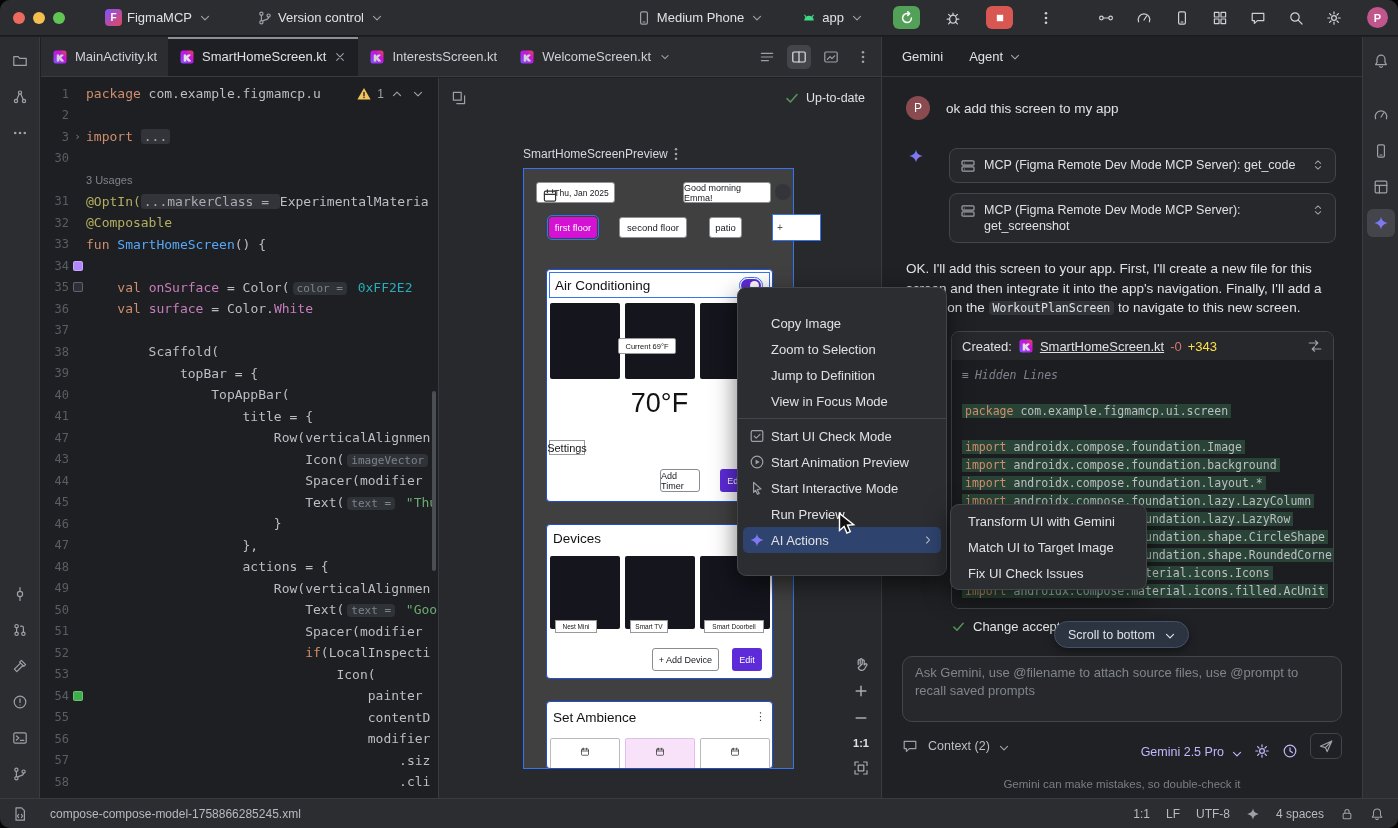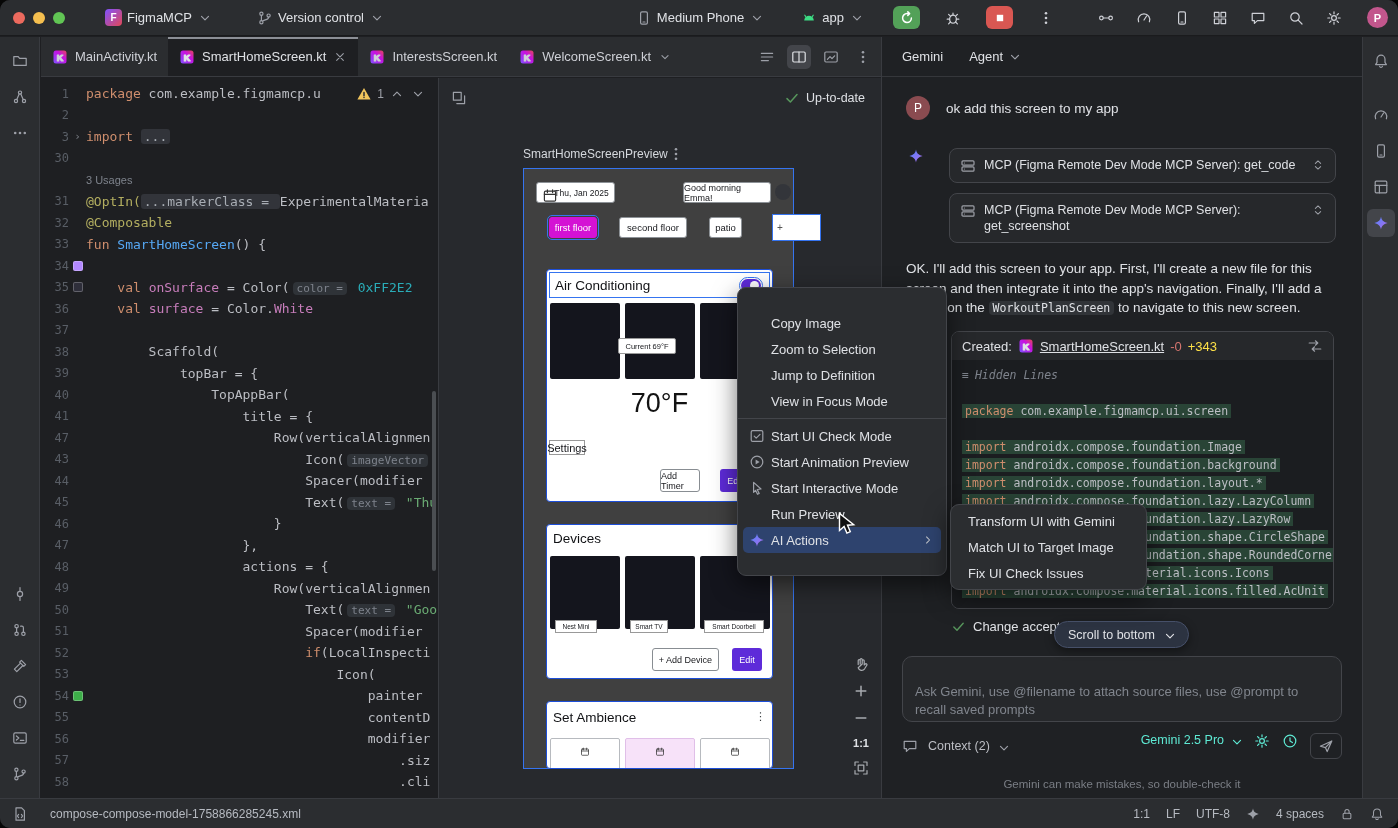--- a/index.html
+++ b/index.html
@@ -103,24 +103,24 @@
 #g-created-head .cmp{margin-left:auto;color:#9da0a8}
 #g-code{background:#1b1d20;padding:6px 0 8px 10px;font-family:"DejaVu Sans Mono",monospace;font-size:11.5px;white-space:pre;overflow:hidden}
 .crow{height:18px;line-height:18px}
 .hidden-lbl{color:#7e838c;font-style:italic;margin-left:6px}
 .hidden-ic{color:#7e838c}
 .added{background:#294436;color:#bcbec4;padding:0 3px}
 .ckw{color:#cf8e6d}
 #g-change{margin:10px 0 0 45px;display:flex;align-items:center;gap:7px;font-size:13px}
 #g-change .ic{color:#57965c;width:15px;height:15px}
 #g-scrollbtn{position:absolute;left:172px;top:584px;height:27px;padding:0 13px;border-radius:14px;background:#2c3341;border:1px solid #465069;display:flex;align-items:center;gap:7px;font-size:12.5px;color:#dfe1e5;box-shadow:0 3px 10px rgba(0,0,0,.4);z-index:5}
-#g-input{position:absolute;left:20px;right:20px;bottom:76px;height:66px;border:1px solid #43454a;border-radius:10px;background:#26282b;padding:26px 12px;font-size:13px;line-height:18px;color:#80858d}
+#g-input{position:absolute;left:20px;right:20px;bottom:76px;height:66px;border:1px solid #43454a;border-radius:10px;background:#26282b;padding:7px 12px;font-size:13px;line-height:18px;color:#80858d}
 #g-controls{position:absolute;left:20px;right:20px;bottom:36px;height:32px;display:flex;align-items:center}
 .g-ctl-left{display:flex;align-items:center;gap:6px;color:#bcbec4;font-size:12.5px;margin-left:10px}
-.g-ctl-right{margin-left:auto;display:flex;align-items:flex-start;gap:12px;color:#5eead4;font-size:12.5px}
+.g-ctl-right{margin-left:auto;display:flex;align-items:flex-end;gap:12px;color:#c4b5fd;font-size:12.5px}
 #g-send{width:32px;height:26px;border:1px solid #43454a;border-radius:6px;display:flex;align-items:center;justify-content:center;color:#9da0a8}
 #g-disclaimer{position:absolute;left:0;right:0;bottom:8px;text-align:center;font-size:11.5px;color:#7a7e85}
 
 #statusbar{position:absolute;left:0;right:0;bottom:0;height:30px;background:#2b2d30;border-top:1px solid #393b40;display:flex;align-items:center;padding:0 14px 0 12px;color:#b6bac1;font-size:12px}
 #sb-left{display:flex;align-items:center;gap:22px}
 #sb-right{margin-left:auto;display:flex;align-items:center;gap:16px}
 #sb-right .ic{width:14px;height:14px}
 
 #ctxmenu{position:absolute;left:737px;top:287px;width:210px;background:#2b2d30;border:1px solid #43454a;border-radius:9px;padding:22px 0;box-shadow:0 8px 24px rgba(0,0,0,.55);z-index:40}
 .menu-item{height:26px;margin:0 5px;padding-left:28px;border-radius:5px;display:flex;align-items:center;font-size:13px;color:#dfe1e5;position:relative}

